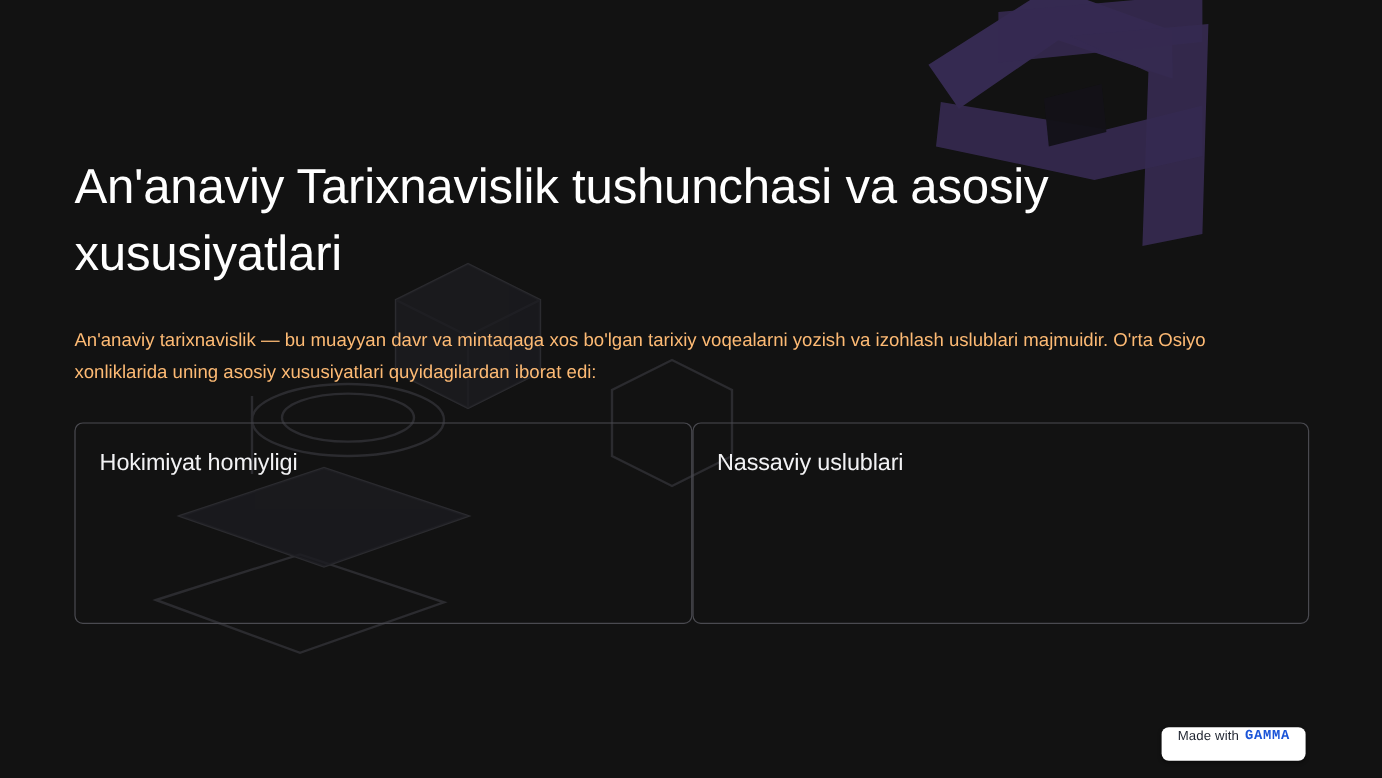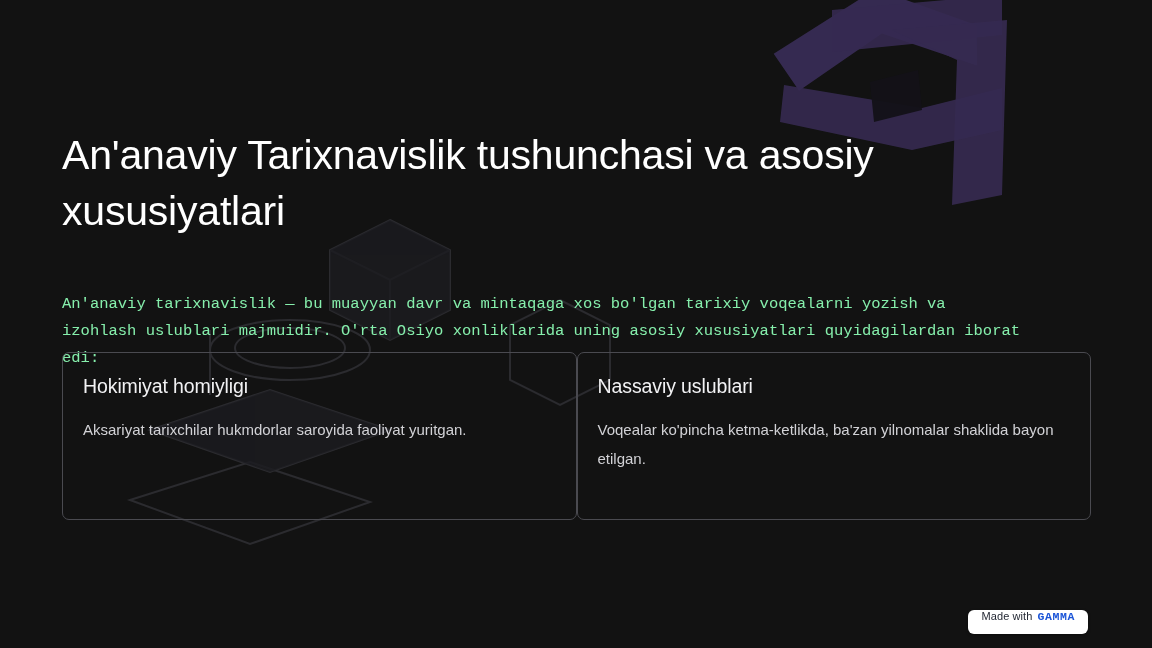--- a/index.html
+++ b/index.html
@@ -50,28 +50,27 @@
     width: 960px;
     font-size: 41px;
     line-height: 1.36;
     font-weight: 400;
     letter-spacing: -0.2px;
     color: #ffffff;
   }
 
   .intro {
     position: absolute;
-    top: 291px;
+    top: 270px;
     left: 62px;
     width: 960px;
     font-size: 15.5px;
     line-height: 1.75;
-    color: #86efac;
+    color: #fdba74;
     font-weight: 400;
-    font-family: Liberation Mono, monospace;
   }
 
   .cards {
     position: absolute;
     top: 352px;
     left: 62px;
     width: 1029px;
     display: flex;
   }
   .card {
@@ -94,25 +93,25 @@
     line-height: 1.9;
     color: #d2d2d6;
   }
 
   
   .gamma-badge {
     position: absolute;
     right: 16px;
     bottom: 14px;
     height: 24px;
-    padding: 0 13px;
+    padding: 14px 13px;
     background: #ffffff;
     border-radius: 6px;
     display: flex;
-    align-items: flex-start;
+    align-items: flex-end;
     gap: 5px;
     box-shadow: 0 1px 3px rgba(0,0,0,0.35);
   }
   .gamma-made {
     font-size: 11px;
     color: #1f2430;
     font-weight: 400;
     letter-spacing: 0.1px;
   }
   .gamma-word {
@@ -159,26 +158,24 @@
 <div class="slide">
 
   <h1 class="title">An'anaviy Tarixnavislik tushunchasi va asosiy xususiyatlari</h1>
 
   <p class="intro">An'anaviy tarixnavislik — bu muayyan davr va mintaqaga xos bo'lgan tarixiy voqealarni yozish va izohlash uslublari majmuidir. O'rta Osiyo xonliklarida uning asosiy xususiyatlari quyidagilardan iborat edi:</p>
 
   <div class="cards">
 
     <div class="card">
       <div class="card-title">Hokimiyat homiyligi</div>
-      <div class="card-body">Aksariyat tarixchilar hukmdorlar saroyida faoliyat yuritgan.</div>
     </div>
 
     <div class="card">
       <div class="card-title">Nassaviy uslublari</div>
-      <div class="card-body">Voqealar ko'pincha ketma-ketlikda, ba'zan yilnomalar shaklida bayon etilgan.</div>
     </div>
 
 
   </div>
 
   <div class="gamma-badge">
     <span class="gamma-made">Made with</span>
     <span class="gamma-word">GAMMA</span>
   </div>
 

